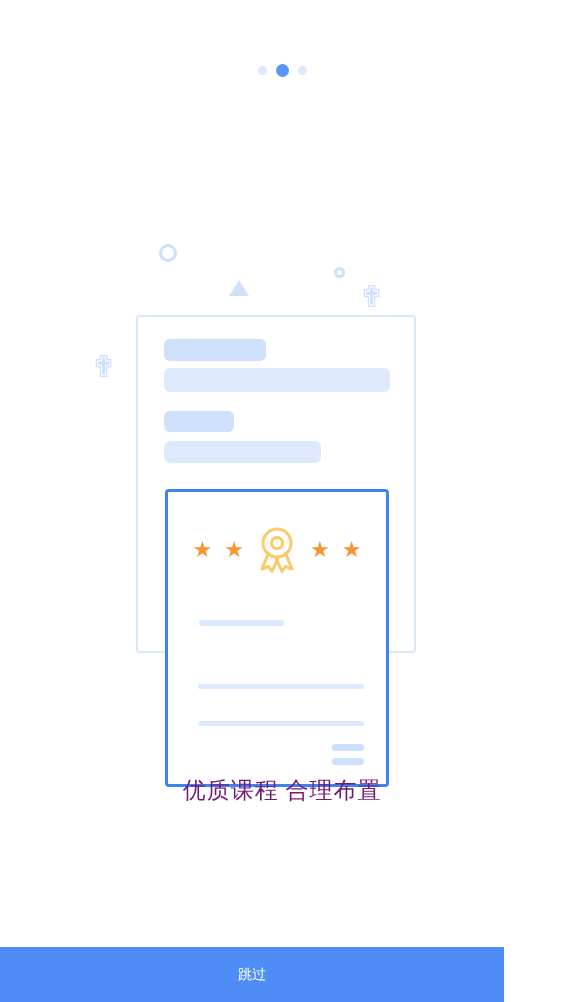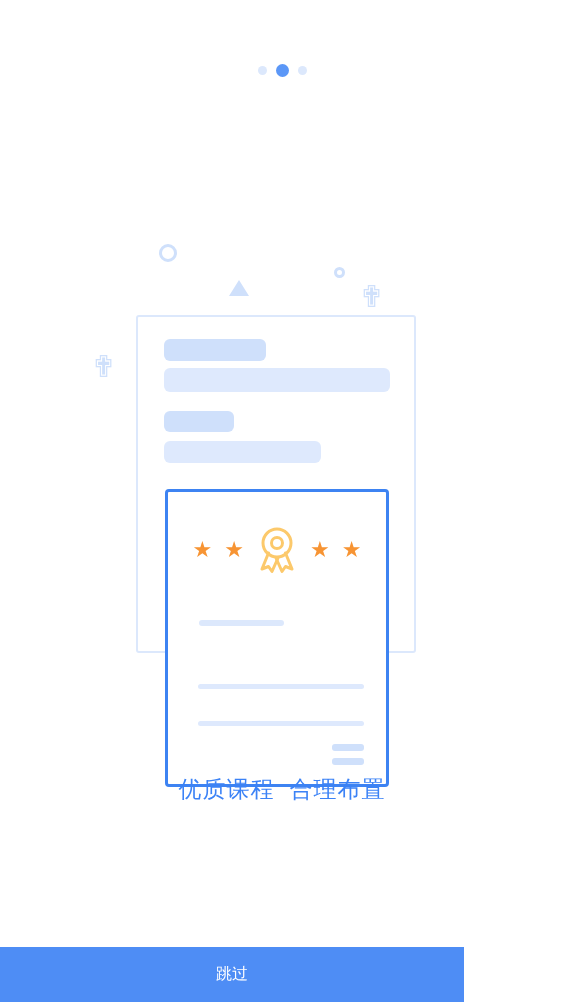--- a/index.html
+++ b/index.html
@@ -162,37 +162,37 @@
   .chip-1 { left: 332px; top: 634px; width: 32px; height: 7px; }
   .chip-2 { left: 332px; top: 648px; width: 32px; height: 7px; }
 
   
   .tagline {
     position: absolute;
     left: 0;
     top: 772px;
     width: 564px;
     text-align: center;
-    color: #3b82f6;
+    color: #701a75;
     font-size: 23px;
     line-height: 38px;
     letter-spacing: 1px;
-    font-family: Liberation Mono, monospace;
+    font-family: Liberation Serif, serif;
   }
 
   
   .skip-btn {
     position: absolute;
     left: 0;
     bottom: 0;
-    width: 464px;
+    width: 504px;
     height: 55px;
     background: #4E8DF5;
     color: #ffffff;
-    font-size: 16px;
+    font-size: 14px;
     display: flex;
     align-items: center;
     justify-content: center;
     border: none;
     cursor: pointer;
     font-family: "DejaVu Sans", sans-serif;
   }
 </style>
 </head>
 <body>

